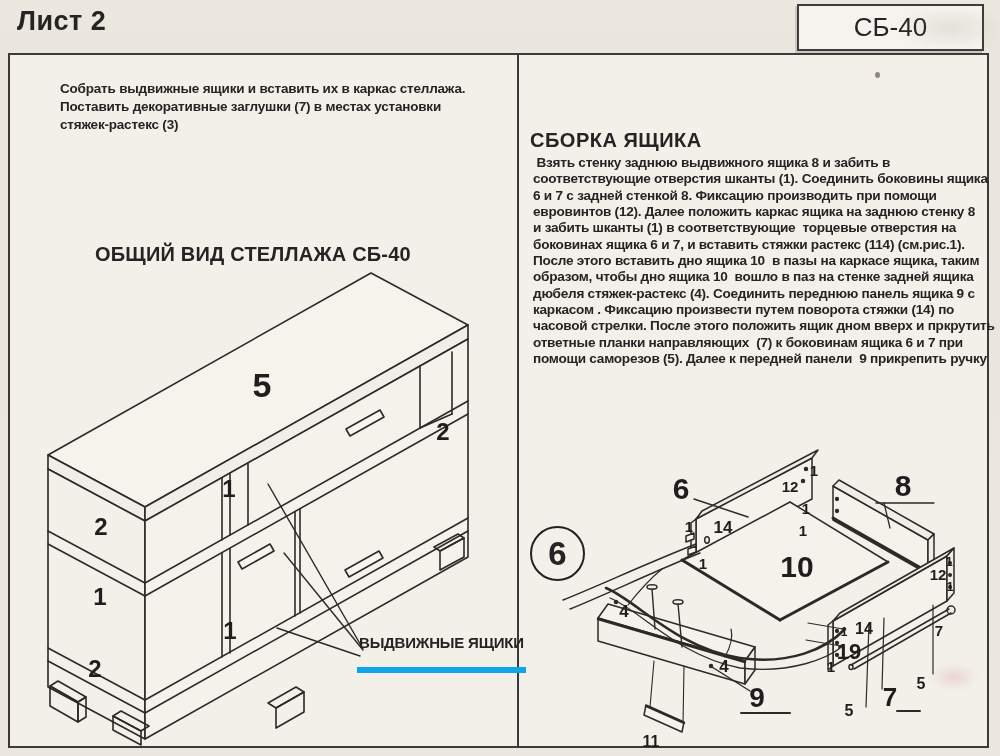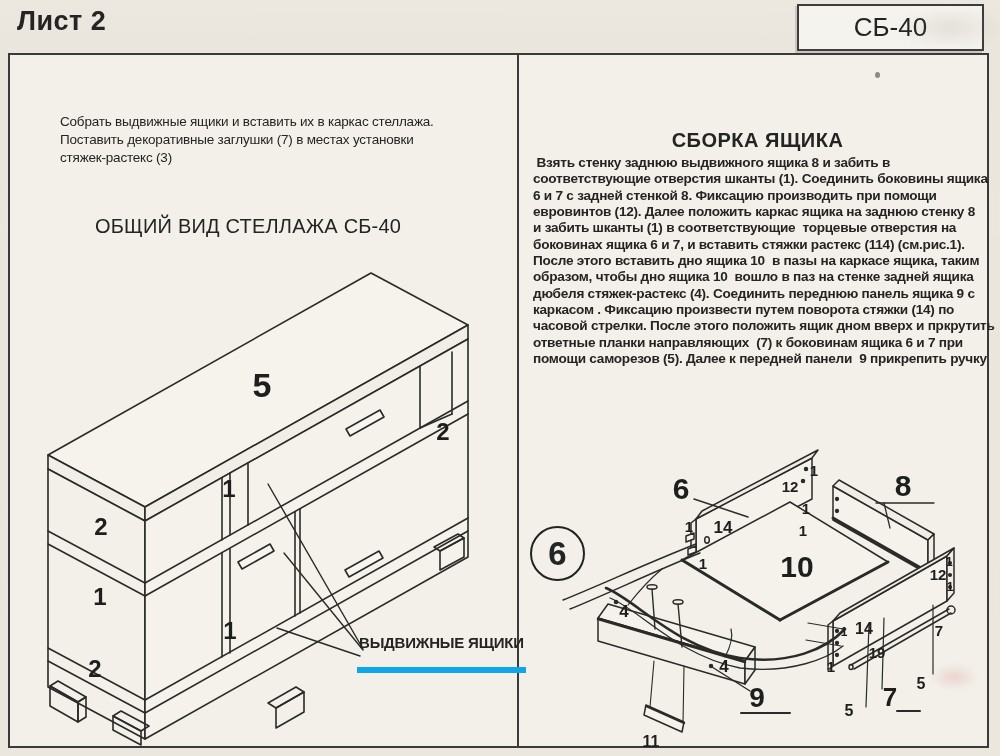--- a/index.html
+++ b/index.html
@@ -13,24 +13,24 @@
   .model-box{
     left:797px;top:4px;width:187px;height:47px;border:2px solid #3c3c3c;background:#f5f3ee;
     display:flex;align-items:center;justify-content:center;font-size:26px;box-sizing:border-box;
     box-shadow:-2px 2px 0 rgba(60,60,60,.18);
   }
   .main-box{
     left:8px;top:53px;width:981px;height:695px;border:2px solid #3a3a38;background:#f2f0e9;
     box-sizing:border-box;
   }
   .divider{left:517px;top:55px;width:2px;height:691px;background:#3a3a38;}
-  .instr{left:60px;top:80px;font-size:13.5px;font-weight:normal;letter-spacing:-.2px;line-height:18px;margin-top:33px;}
+  .instr{left:60px;top:80px;font-size:13.5px;font-weight:bold;letter-spacing:-.2px;line-height:18px;}
   .instr div{white-space:pre;}
-  .view-title{left:95px;top:215px;font-size:20px;font-weight:normal;letter-spacing:.2px;white-space:pre;}
-  .asm-title{left:530px;top:129px;width:455px;text-align:center;font-size:20px;font-weight:bold;letter-spacing:.5px;}
+  .view-title{left:95px;top:243px;font-size:20px;font-weight:bold;letter-spacing:.2px;white-space:pre;}
+  .asm-title{left:530px;top:129px;width:455px;text-align:left;font-size:20px;font-weight:bold;letter-spacing:.5px;}
   .bodytext{left:533px;top:155px;font-size:13.6px;font-weight:bold;letter-spacing:-.25px;line-height:16.35px;}
   .bodytext div{white-space:pre;}
   .callout{
     left:357px;top:634px;font-size:15px;font-weight:bold;letter-spacing:-.2px;
     border-bottom:6px solid #0ea5e9;padding:0 2px 16px 2px;white-space:pre;
   }
   .lbl{position:absolute;transform:translate(-50%,-50%);font-weight:bold;color:#1e1e1e;line-height:1;white-space:pre;}
   .badge{
     left:530px;top:526px;width:55px;height:55px;border:2.5px solid #222;border-radius:50%;
     display:flex;align-items:center;justify-content:center;font-size:33px;font-weight:bold;background:transparent;
@@ -244,20 +244,20 @@
 <div class="lbl" style="left:803px;top:530px;font-size:15px;">1</div>
 <div class="lbl" style="left:797px;top:567px;font-size:30px;">10</div>
 <div class="lbl" style="left:903px;top:486px;font-size:30px;">8</div>
 <div class="lbl" style="left:949px;top:561px;font-size:13px;">1</div>
 <div class="lbl" style="left:938px;top:574px;font-size:15px;">12</div>
 <div class="lbl" style="left:950px;top:586px;font-size:13px;">1</div>
 <div class="lbl" style="left:624px;top:611px;font-size:17px;">4</div>
 <div class="lbl" style="left:724px;top:666px;font-size:17px;">4</div>
 <div class="lbl" style="left:864px;top:629px;font-size:16px;">14</div>
 <div class="lbl" style="left:844px;top:632px;font-size:12px;">1</div>
-<div class="lbl" style="left:849px;top:652px;font-size:15px;margin-left:28px;">19</div>
+<div class="lbl" style="left:849px;top:652px;font-size:22px;">19</div>
 <div class="lbl" style="left:831px;top:666px;font-size:15px;">1</div>
 <div class="lbl" style="left:939px;top:630px;font-size:15px;">7</div>
 <div class="lbl" style="left:921px;top:684px;font-size:16px;">5</div>
 <div class="lbl" style="left:890px;top:697px;font-size:26px;">7</div>
 <div class="lbl" style="left:849px;top:711px;font-size:16px;">5</div>
 <div class="lbl" style="left:757px;top:698px;font-size:28px;">9</div>
 <div class="lbl" style="left:651px;top:731px;font-size:16px;margin-top:11px;">11</div>
 
 </body></html>

